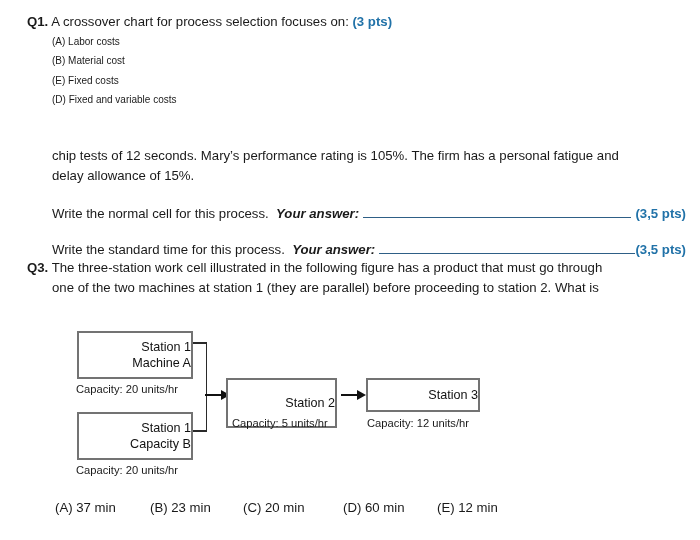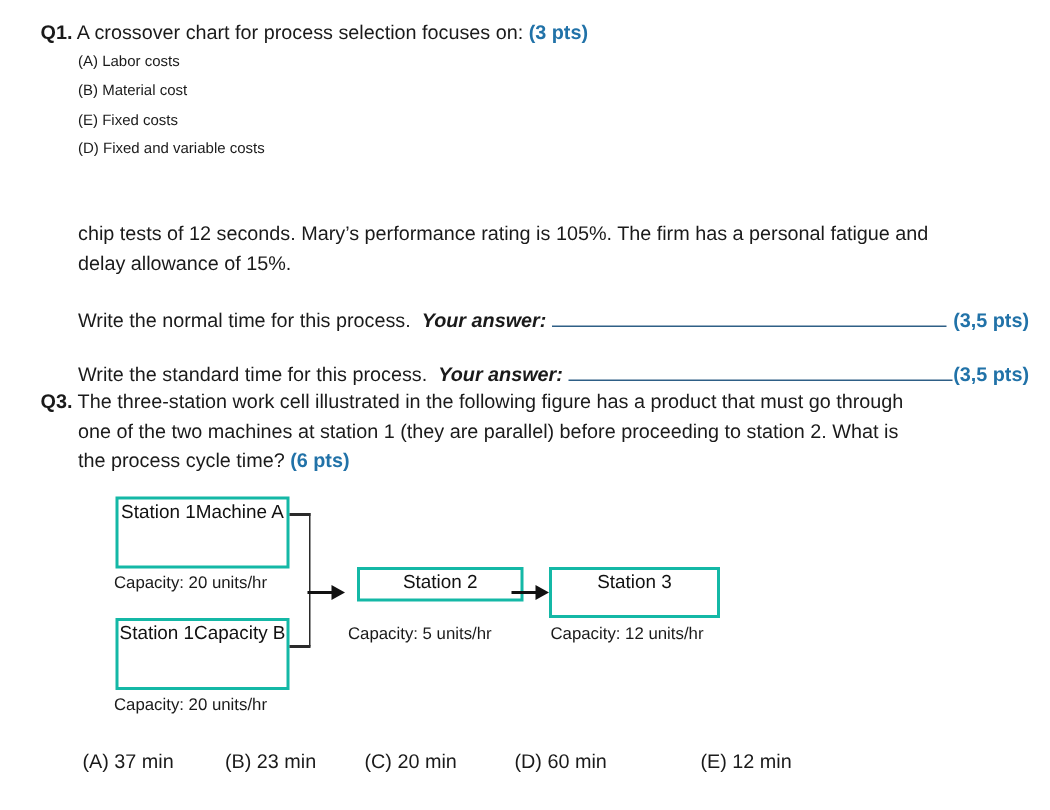--- a/index.html
+++ b/index.html
@@ -85,26 +85,26 @@
   
   #diagram {
     position: absolute;
     left: 0px;
     top: 318px;
     width: 560px;
     height: 165px;
   }
   .dbox {
     position: absolute;
-    border: 2px solid #14b8a6;
+    border: 2px solid #737373;
     background: #ffffff;
     box-sizing: border-box;
     display: flex;
-    flex-direction: row;
-    align-items: flex-start;
+    flex-direction: column;
+    align-items: flex-end;
     justify-content: center;
     font-size: 12.6px;
     line-height: 16.5px;
     color: #111;
   }
   .cap {
     position: absolute;
     font-size: 11.2px;
     line-height: 14px;
     color: #1a1a1a;
@@ -150,40 +150,39 @@
     <div class="opt">(B) Material cost</div>
     <div class="opt">(E) Fixed costs</div>
     <div class="opt">(D) Fixed and variable costs</div>
   </div>
 
   <div class="q-block" style="top:146px;">
     <div class="q-line indent-opt">chip tests of 12 seconds. Mary’s performance rating is 105%. The firm has a personal fatigue and</div>
     <div class="q-line indent-opt">delay allowance of 15%.</div>
 
     <div class="ans-row" style="margin-top:3px;">
-      <span class="ans-prompt">Write the normal time for this process.</span>
+      <span class="ans-prompt">Write the normal cell for this process.</span>
       <span style="white-space:pre">&nbsp;&nbsp;</span>
       <span class="ans-youranswer">Your answer:</span>
       <span class="ans-blank"></span>
       <span class="ans-pts">(3,5 pts)</span>
     </div>
 
     <div class="ans-row">
       <span class="ans-prompt">Write the standard time for this process.</span>
       <span style="white-space:pre">&nbsp;&nbsp;</span>
       <span class="ans-youranswer">Your answer:</span>
       <span class="ans-blank short"></span>
       <span class="ans-pts tight">(3,5 pts)</span>
     </div>
   </div>
 
   <div class="q-block" style="top:258px;">
     <div class="q-line hang"><span class="q-label">Q3.</span> <span>The three-station work cell illustrated in the following figure has a product that must go through</span></div>
     <div class="q-line indent-opt">one of the two machines at station 1 (they are parallel) before proceeding to station 2. What is</div>
-    <div class="q-line indent-opt"><span>the process cycle time?</span> <span class="pts">(6 pts)</span></div>
   </div>
 
   <div id="diagram">
 
     <div class="dbox" style="left:77px; top:13px; width:116px; height:48px;">
       <div>Station 1</div>
       <div>Machine A</div>
     </div>
     <div class="cap" style="left:76px; top:64px;">Capacity: 20 units/hr</div>
 
@@ -193,35 +192,35 @@
     </div>
     <div class="cap" style="left:76px; top:145px;">Capacity: 20 units/hr</div>
 
     <div class="wire h" style="left:193px; top:24px; width:14px;"></div>
     <div class="wire h" style="left:193px; top:112px; width:14px;"></div>
     <div class="wire v" style="left:205.5px; top:24px; height:89px;"></div>
 
     <div class="wire thick-h" style="left:205px; top:76px; width:20px;"></div>
     <div class="arrow-head" style="left:221px; top:71.5px;"></div>
 
-    <div class="dbox" style="left:238px; top:60px; width:111px; height:23px;">
+    <div class="dbox" style="left:226px; top:60px; width:111px; height:50px;">
       <div>Station 2</div>
     </div>
     <div class="cap" style="left:232px; top:98px;">Capacity: 5 units/hr</div>
 
     <div class="wire thick-h" style="left:341px; top:76px; width:20px;"></div>
     <div class="arrow-head" style="left:357px; top:71.5px;"></div>
 
     <div class="dbox" style="left:366px; top:60px; width:114px; height:34px;">
       <div>Station 3</div>
     </div>
     <div class="cap" style="left:367px; top:98px;">Capacity: 12 units/hr</div>
   </div>
 
   <div id="answer-options">
     <span class="aopt" style="left:0px;">(A) 37 min</span>
     <span class="aopt" style="left:95px;">(B) 23 min</span>
     <span class="aopt" style="left:188px;">(C) 20 min</span>
     <span class="aopt" style="left:288px;">(D) 60 min</span>
-    <span class="aopt" style="left:382px;margin-left:30px;">(E) 12 min</span>
+    <span class="aopt" style="left:382px;">(E) 12 min</span>
   </div>
 
 </div>
 
 </body></html>

